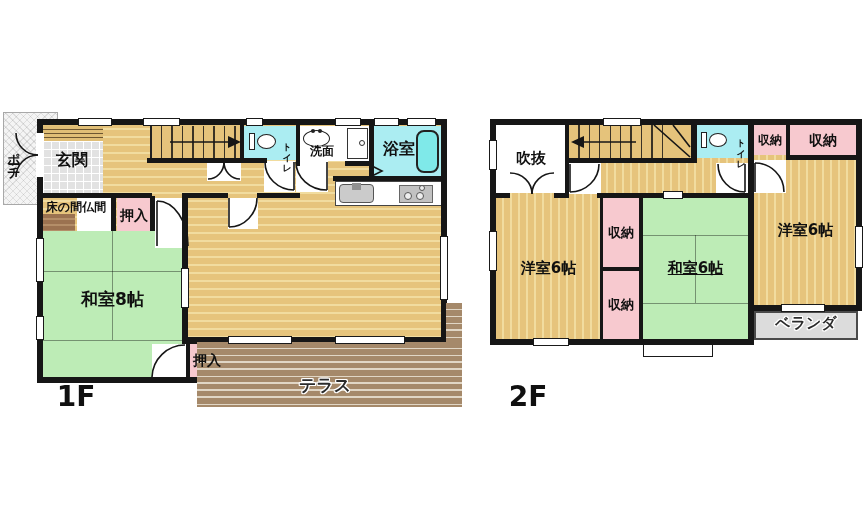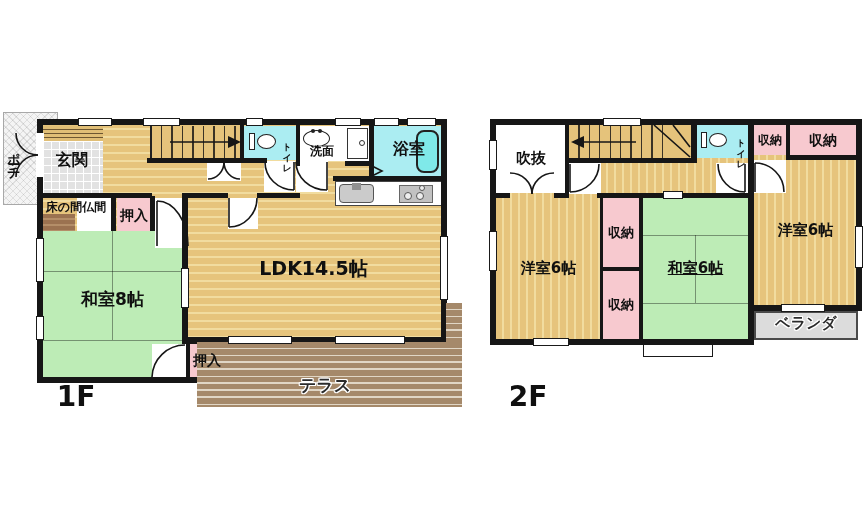--- a/index.html
+++ b/index.html
@@ -222,25 +222,24 @@
     <g fill="#161616" stroke="none">
       <polygon points="228,136 241,142 228,148"></polygon>
       <polygon points="584,136 571,142 584,148"></polygon>
     </g>
   </svg>
 
   <div class="abs lbl vtext" style="left:6px;top:122px;width:16px;height:72px;font-size:13px;">ポーチ</div>
   <div class="abs lbl" style="left:51px;top:151px;width:42px;height:18px;font-size:16px;">玄関</div>
   <div class="abs lbl vtext" style="left:280px;top:128px;width:13px;height:48px;font-size:9px;">トイレ</div>
   <div class="abs lbl" style="left:305px;top:144px;width:34px;height:14px;font-size:12px;">洗面</div>
-  <div class="abs lbl" style="left:381px;top:140px;width:36px;height:18px;font-size:16px;margin-left:10px;">浴室</div>
+  <div class="abs lbl" style="left:381px;top:140px;width:36px;height:18px;font-size:16px;">浴室</div>
   <div class="abs lbl" style="left:36px;top:199px;width:80px;height:16px;font-size:12px;">床の間仏間</div>
   <div class="abs lbl" style="left:118px;top:206px;width:32px;height:17px;font-size:14px;">押入</div>
   <div class="abs lbl" style="left:74px;top:289px;width:77px;height:20px;font-size:17px;">和室8帖</div>
-  <div class="abs lbl" style="left:266px;top:257px;width:95px;height:22px;font-size:19px;">LDK14.5帖</div>
   <div class="abs lbl" style="left:189px;top:351px;width:36px;height:18px;font-size:14px;">押入</div>
   <div class="abs lbl olbl" style="left:291px;top:374px;width:68px;height:22px;font-size:17px;">テラス</div>
   <div class="abs lbl" style="left:44px;top:380px;width:64px;height:34px;font-size:28px;">1F</div>
 
   <div class="abs lbl" style="left:510px;top:149px;width:42px;height:18px;font-size:15px;">吹抜</div>
   <div class="abs lbl vtext" style="left:734px;top:126px;width:13px;height:44px;font-size:9px;">トイレ</div>
   <div class="abs lbl" style="left:754px;top:132px;width:32px;height:16px;font-size:12px;">収納</div>
   <div class="abs lbl" style="left:796px;top:131px;width:54px;height:17px;font-size:14px;">収納</div>
   <div class="abs lbl" style="left:604px;top:224px;width:34px;height:16px;font-size:13px;">収納</div>
   <div class="abs lbl" style="left:604px;top:296px;width:34px;height:16px;font-size:13px;">収納</div>

